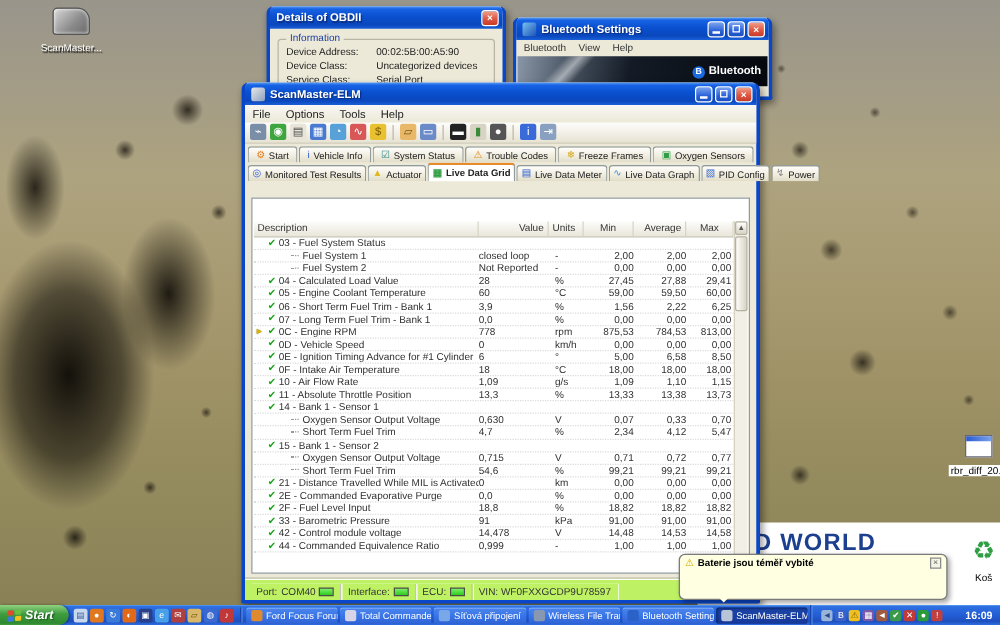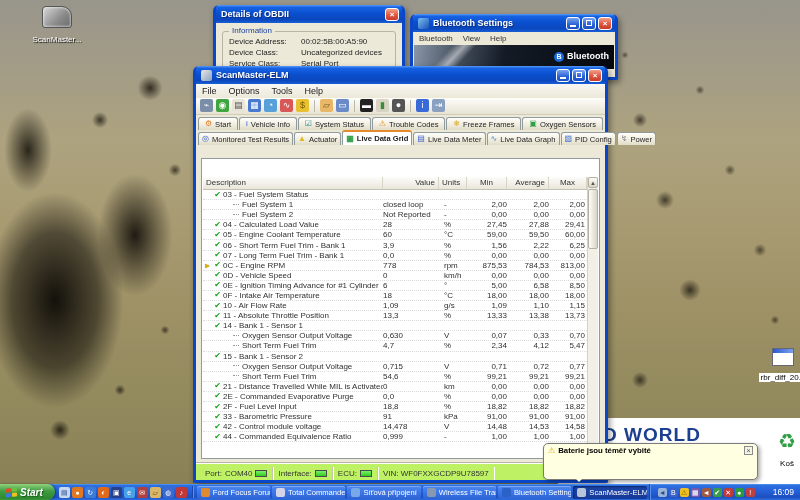--- a/index.html
+++ b/index.html
@@ -143,21 +143,21 @@
   .ql { width:11px; height:11px; border-radius:2px; font-size:7px; line-height:11px; text-align:center; color:#fff; }
   .tsep { width:2px; height:12px; margin:2px 1px; border-left:1px solid #1a44a8; border-right:1px solid #5a90e8; }
   #tbtns { display:flex; align-items:center; gap:2px; flex:1; padding:0 2px; overflow:hidden; }
   .tbtn { display:flex; align-items:center; gap:3px; width:88px; height:13px; padding:0 4px; border-radius:2px; font-size:7.6px; color:#fff; white-space:nowrap; overflow:hidden;
     background:linear-gradient(#4d86ec,#3a76e8 50%,#2f63d4); box-shadow:inset 0 1px 0 #7fabf5; }
   .tbtn.act { background:linear-gradient(#1c46a8,#16399a); box-shadow:inset 1px 1px 2px #0a2468; }
   .tbtn .tbic { width:9px; height:9px; border-radius:2px; flex:0 0 9px; }
   #tray { display:flex; align-items:center; gap:2px; padding:0 6px 0 8px; border-left:1px solid #1a44a8; box-shadow:inset 1px 0 0 #5a90e8;
     background:linear-gradient(180deg,#5aa0f2 0%,#2e6fe0 8%,#2460d8 45%,#1d4fbe 82%,#2e6fe0 100%); }
   .tri { width:9px; height:9px; border-radius:2px; font-size:7px; line-height:9px; text-align:center; color:#fff; }
-  #clock { color:#fff; font-size:8.5px; margin-left:16px; }
+  #clock { color:#fff; font-size:8.5px; margin-left:16px;font-weight:bold; }
 </style>
 </head>
 <body>
 
 <div id="desktop">
   <div class="dt-icon" style="left:6px; top:6px;">
     <div class="plug-icon"></div>
     <span class="dt-label">ScanMaster...</span>
   </div>
 

